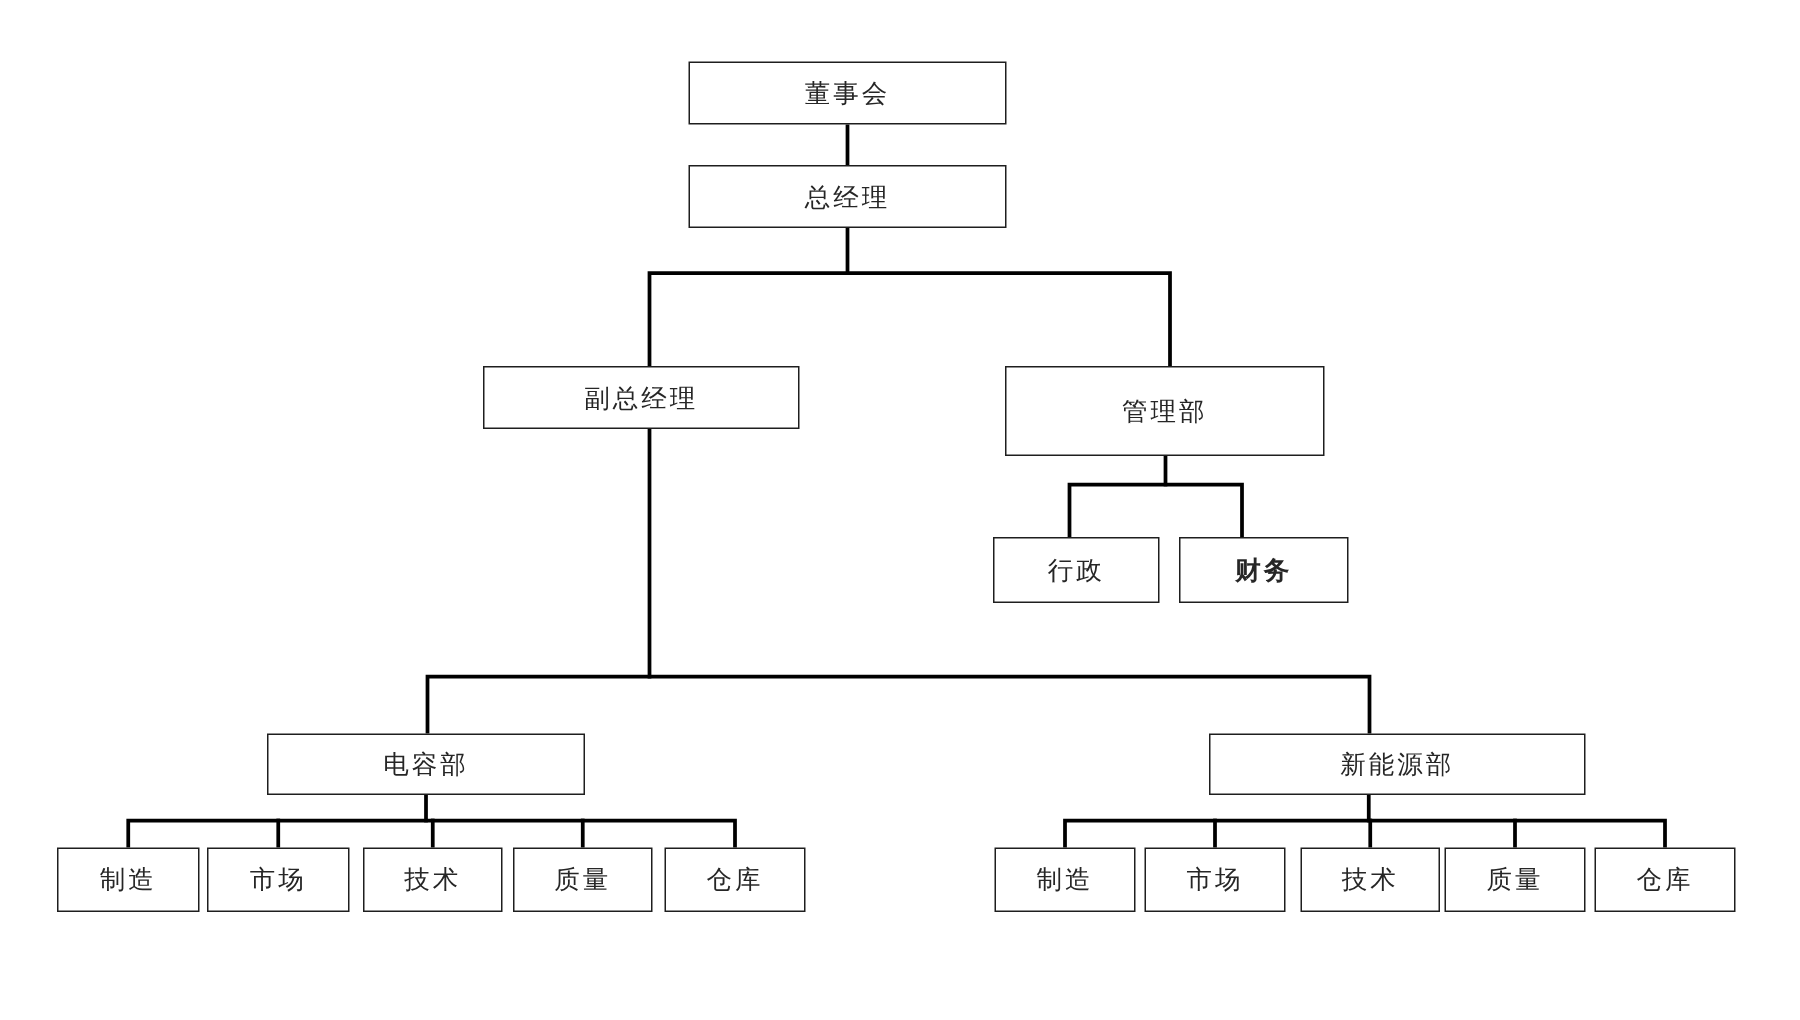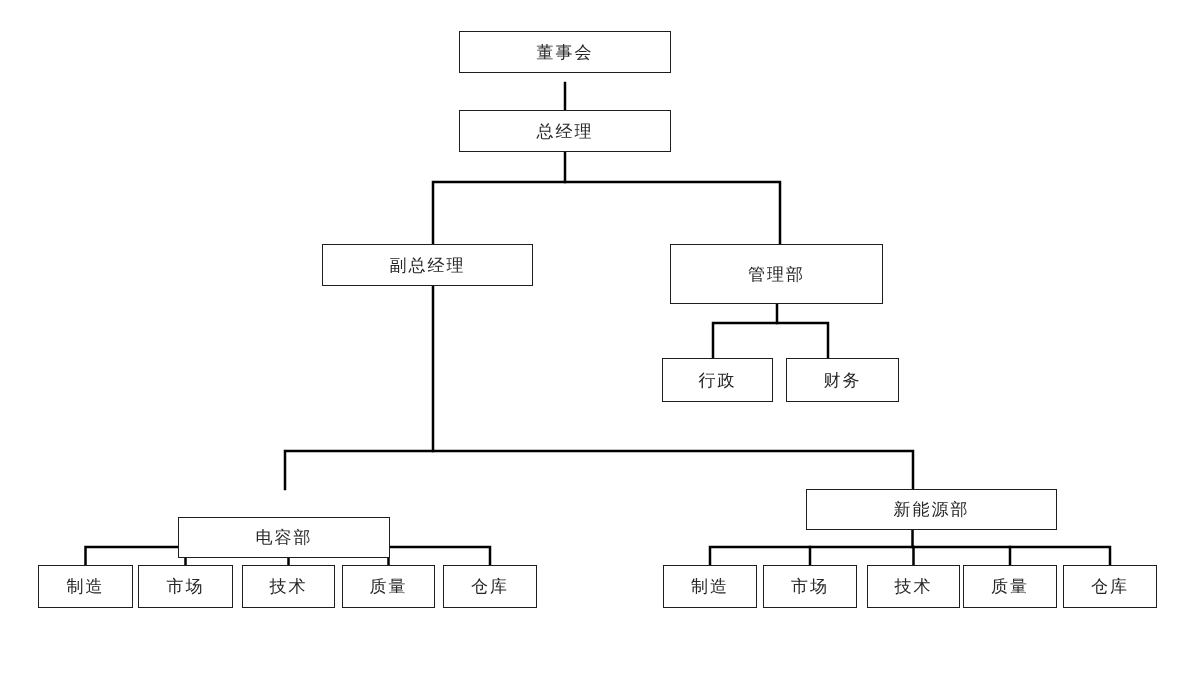--- a/index.html
+++ b/index.html
@@ -29,30 +29,30 @@
     background: #ffffff;
     display: flex;
     align-items: center;
     justify-content: center;
     font-size: 17px;
     color: #262626;
     letter-spacing: 2px;
     white-space: nowrap;
   }
   
-  .n-board      { left: 459px; top: 31px;  width: 212px; height: 42px; }
+  .n-board      { left: 459px; top: 41px;  width: 212px; height: 42px; }
   .n-gm         { left: 459px; top: 110px; width: 212px; height: 42px; }
   
   .n-deputy     { left: 322px; top: 244px; width: 211px; height: 42px; }
   .n-mgmt       { left: 670px; top: 244px; width: 213px; height: 60px; }
   
   .n-admin      { left: 662px; top: 358px; width: 111px; height: 44px; }
-  .n-finance    { left: 786px; top: 358px; width: 113px; height: 44px; }
+  .n-finance    { left: 786px; top: 358px; width: 113px; height: 44px; font-weight: bold; }
   
-  .n-cap        { left: 178px; top: 489px; width: 212px; height: 41px; margin-top: 28px; }
+  .n-cap        { left: 178px; top: 489px; width: 212px; height: 41px; }
   .n-ne         { left: 806px; top: 489px; width: 251px; height: 41px; }
   
   .n-cap-mfg    { left: 38px;  top: 565px; width: 95px; height: 43px; }
   .n-cap-mkt    { left: 138px; top: 565px; width: 95px; height: 43px; }
   .n-cap-tech   { left: 242px; top: 565px; width: 93px; height: 43px; }
   .n-cap-qa     { left: 342px; top: 565px; width: 93px; height: 43px; }
   .n-cap-wh     { left: 443px; top: 565px; width: 94px; height: 43px; }
   
   .n-ne-mfg     { left: 663px; top: 565px; width: 94px; height: 43px; }
   .n-ne-mkt     { left: 763px; top: 565px; width: 94px; height: 43px; }

